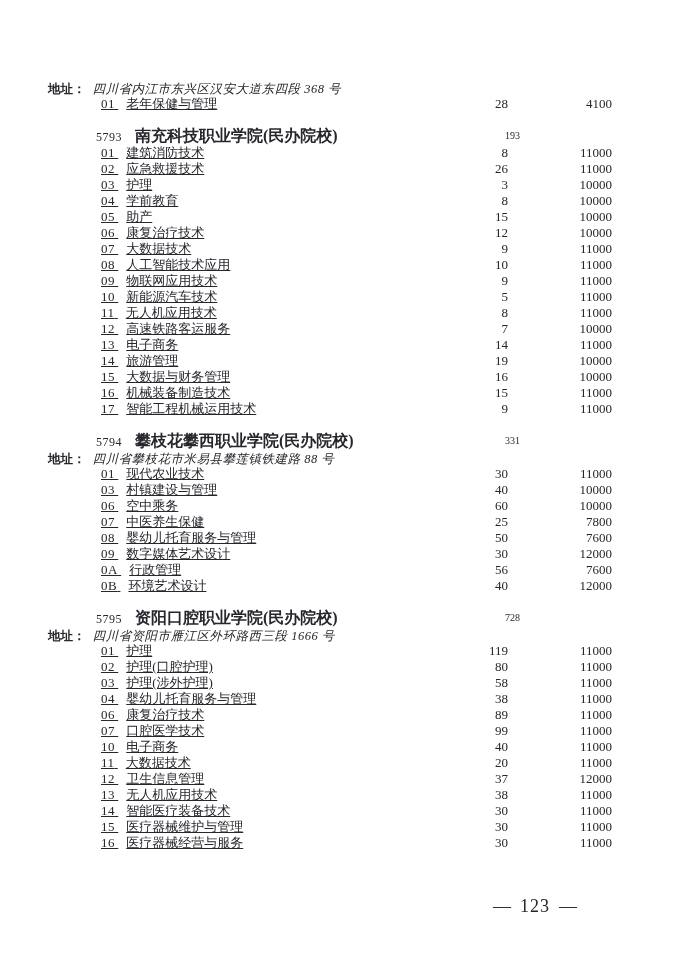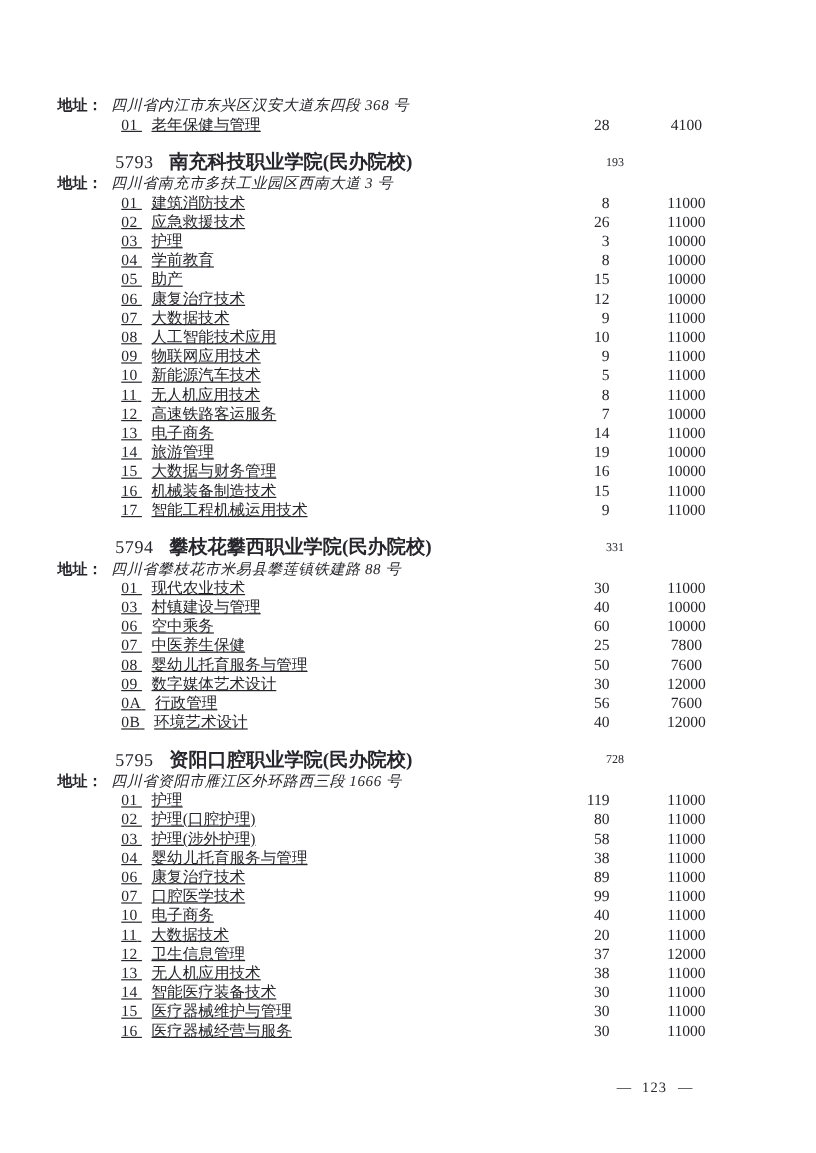--- a/index.html
+++ b/index.html
@@ -22,21 +22,21 @@
   .college:not(:first-child) { margin-top: 15px; }
 
   .college-header {
     position: relative;
     height: 18px;
     line-height: 18px;
     padding-left: 96px;
     white-space: nowrap;
   }
   .college-code {
-    font-size: 15px;
+    font-size: 12px;
     letter-spacing: 0.5px;
   }
   .college-name {
     font-family: Liberation Serif, serif;
     font-weight: 700;
     font-size: 16px;
     margin-left: 9px;
   }
   .college-total {
     position: absolute;
@@ -84,37 +84,37 @@
     top: 0;
     width: 80px;
     text-align: right;
     font-size: 13px;
   }
   .major-fee {
     position: absolute;
     left: 532px;
     top: 0;
     width: 80px;
-    text-align: center;
+    text-align: right;
     font-size: 13px;
   }
 
   .page-footer {
     position: absolute;
     top: 898px;
     left: 0;
     width: 680px;
     height: 16px;
     line-height: 16px;
   }
   .footer-inner {
     position: absolute;
     right: 103px;
     top: 0;
-    font-size: 12px;
+    font-size: 18px;
     white-space: nowrap;
   }
   .footer-dash { letter-spacing: 0; }
   .footer-page-number { margin: 0 9px; letter-spacing: 1px; }
 </style>
 </head>
 <body>
 
 <main class="page">
   <div class="content">
@@ -133,24 +133,20 @@
   </div>
 </div>
   </section>
 
   <section class="college">
     <div class="college-header">
       <span class="college-code">5793</span>
       <span class="college-name">南充科技职业学院(民办院校)</span>
       <span class="college-total">193</span>
     </div>
-    <div class="address-line">
-      <span class="address-label">地址：</span>
-      <span class="address-text">四川省南充市多扶工业园区西南大道 3 号</span>
-    </div>
     <div class="majors">
   <div class="major-row">
     <span class="major-code">01</span>
     <span class="major-name">建筑消防技术</span>
     <span class="major-count">8</span>
     <span class="major-fee">11000</span>
   </div>
 
   <div class="major-row">
     <span class="major-code">02</span>

